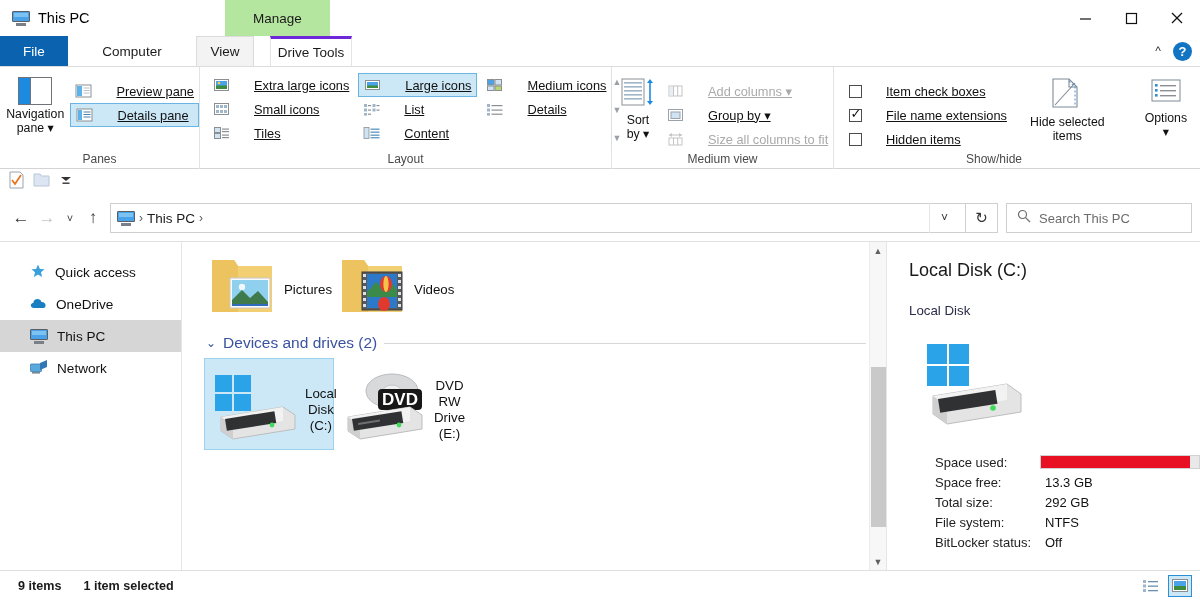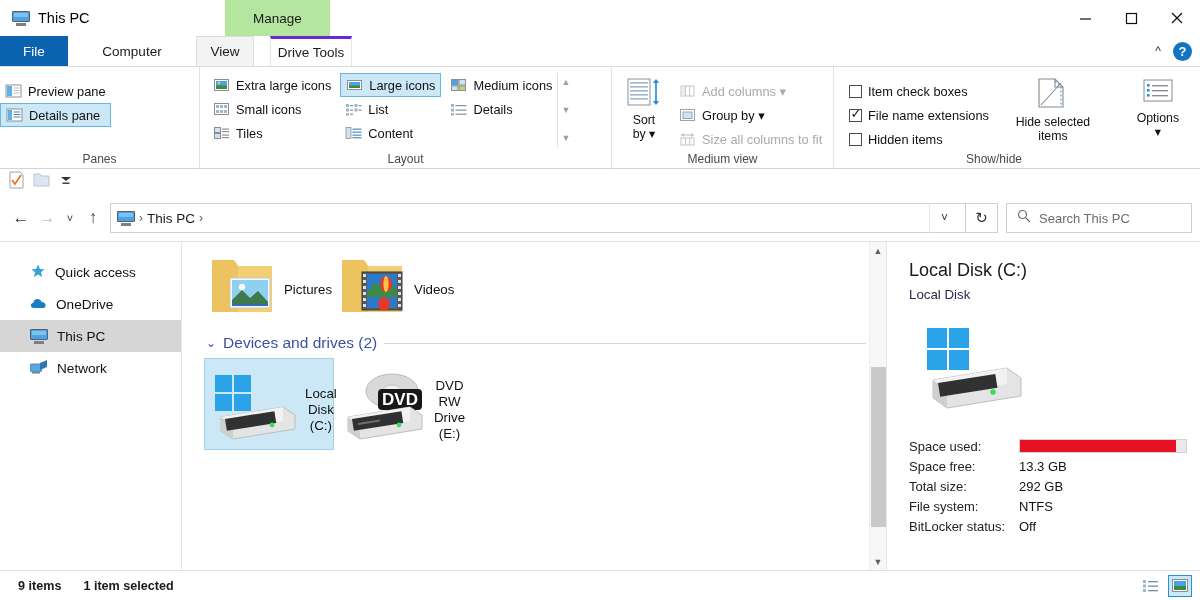--- a/index.html
+++ b/index.html
@@ -45,21 +45,21 @@
   .ribbon { height: 103px; background: #fff; border-top: 1px solid #dcdcdc; border-bottom: 1px solid #d4d4d4; display: flex; position: relative; flex: none; }
   .rgroup { display: flex; flex-direction: column; height: 102px; position: relative; border-right: 1px solid #e3e3e3; }
   .rgroup-body { flex: 1; display: flex; align-items: flex-start; padding-top: 6px; }
   .rgroup-label { height: 17px; text-align: center; font-size: 12px; color: #4a4a4a; }
 
   .bigbtn { width: 84px; display: flex; flex-direction: column; align-items: center; padding-top: 4px; }
   .bigbtn .lbl { font-size: 12.3px; text-align: center; line-height: 13.5px; color: #111; margin-top: 3px; }
   .navpane-ico { width: 34px; height: 28px; border: 1.3px solid #6f7277; display: flex; background:#fff; }
   .navpane-ico i { display: block; width: 12px; background: #1b8ae0; border-right: 1.3px solid #6f7277; }
 
-  .smallitem { display: flex; align-items: center; gap: 6px; height: 24px; padding: 0 5px; font-size: 12.8px; color: #111; white-space: nowrap; }
+  .smallitem { display: flex; align-items: center; gap: 24px; height: 24px; padding: 0 5px; font-size: 12.8px; color: #111; white-space: nowrap; text-decoration: underline; }
   .smallitem.sel { background: #cce8f7; border: 1px solid #6ab5e2; }
   .smallitem.dis { color: #aaa; }
   .col { display: flex; flex-direction: column; }
 
   .ico16 { width: 17px; height: 16px; flex: none; position: relative; }
   .gallery-scroll { width: 16px; height: 74px; display: flex; flex-direction: column; align-items: center; justify-content: space-between; border-left: 1px solid #e0e0e0; padding: 4px 0; color: #9aa0a6; font-size: 9px; }
 
   .chk { width: 13px; height: 13px; border: 1.3px solid #4c4c4c; background: #fff; flex: none; position: relative; }
   .chk.on:after { content: '✓'; position: absolute; left: 0.5px; top: -3.5px; font-size: 13px; color: #111; }
 
@@ -94,23 +94,23 @@
   .grouphdr .gt { font-size: 15.5px; color: #3a52a0; }
   .grouphdr .gline { flex: 1; height: 1px; background: #d8d8d8; margin-right: 20px; }
   .grouphdr .gchev { color: #3a52a0; font-size: 12px; }
 
   .vscroll { position: absolute; right: 0; top: 0; width: 17px; height: 100%; background: #f7f7f7; border-left: 1px solid #ededed; }
   .vscroll .arr { height: 17px; display: flex; align-items: center; justify-content: center; font-size: 9px; color: #606060; }
   .vscroll .thumb { position: absolute; left: 1px; width: 15px; background: #c9c9c9; }
 
   .details { width: 314px; background: #fff; border-left: 1px solid #e6e6e6; padding: 18px 0 0 22px; flex: none; }
   .d-title { font-size: 18px; color: #1a1a1a; }
-  .d-sub { font-size: 13.3px; color: #2b2b4a; margin-top: 6px; }
+  .d-sub { font-size: 13.3px; color: #2b2b4a; margin-top: 22px; }
   .d-icon { margin: 22px 0 0 10px; }
-  .proprow { display: flex; align-items: center; height: 20px; font-size: 13px; }
+  .proprow { display: flex; align-items: center; height: 20px; font-size: 13px; margin-left: 26px; }
   .propkey { width: 110px; color: #222; }
   .propval { color: #111; }
   .bar { width: 168px; height: 14px; background: #e9e9e9; border: 1px solid #d2d2d2; position: relative; }
   .bar i { position: absolute; left: 0; top: 0; bottom: 0; background: #e81123; display: block; }
 
   
   .status { height: 30px; border-top: 1px solid #e0e0e0; display: flex; align-items: center; background: #fff; position: relative; flex: none; font-weight: bold; }
   .st-text { font-size: 12.6px; color: #1a1a1a; }
   .viewbtns { position: absolute; right: 8px; display: flex; gap: 6px; align-items: center; }
   .vb { width: 24px; height: 22px; display: flex; align-items: center; justify-content: center; }
@@ -168,20 +168,29 @@
     <div class="ribbon-right">
       <span class="collapse-chev">^</span>
       <span class="help-btn">?</span>
     </div>
   </div>
 
   <div class="ribbon">
 
     <div class="rgroup" style="width:200px">
       <div class="rgroup-body">
+        <div class="bigbtn">
+          <span class="navpane-ico">
+              <i></i>
+            </span>
+          <span class="lbl">
+            <span>Navigation</span><br>
+            <span>pane ▾</span>
+          </span>
+        </div>
         <div class="col" style="padding-top:6px">
           <div class="smallitem">
             <span class="ico16">
               <svg width="17" height="16">
                   <rect x="1" y="2" width="15" height="12" fill="#fff" stroke="#8b8f94" stroke-width="1"></rect>
                   <rect x="2" y="3" width="5" height="10" fill="#5eb2ea"></rect>
                   <rect x="8.5" y="4.5" width="6" height="1" fill="#b9c2cb"></rect>
                   <rect x="8.5" y="7" width="6" height="1" fill="#b9c2cb"></rect>
                   <rect x="8.5" y="9.5" width="6" height="1" fill="#b9c2cb"></rect>
                 </svg>

